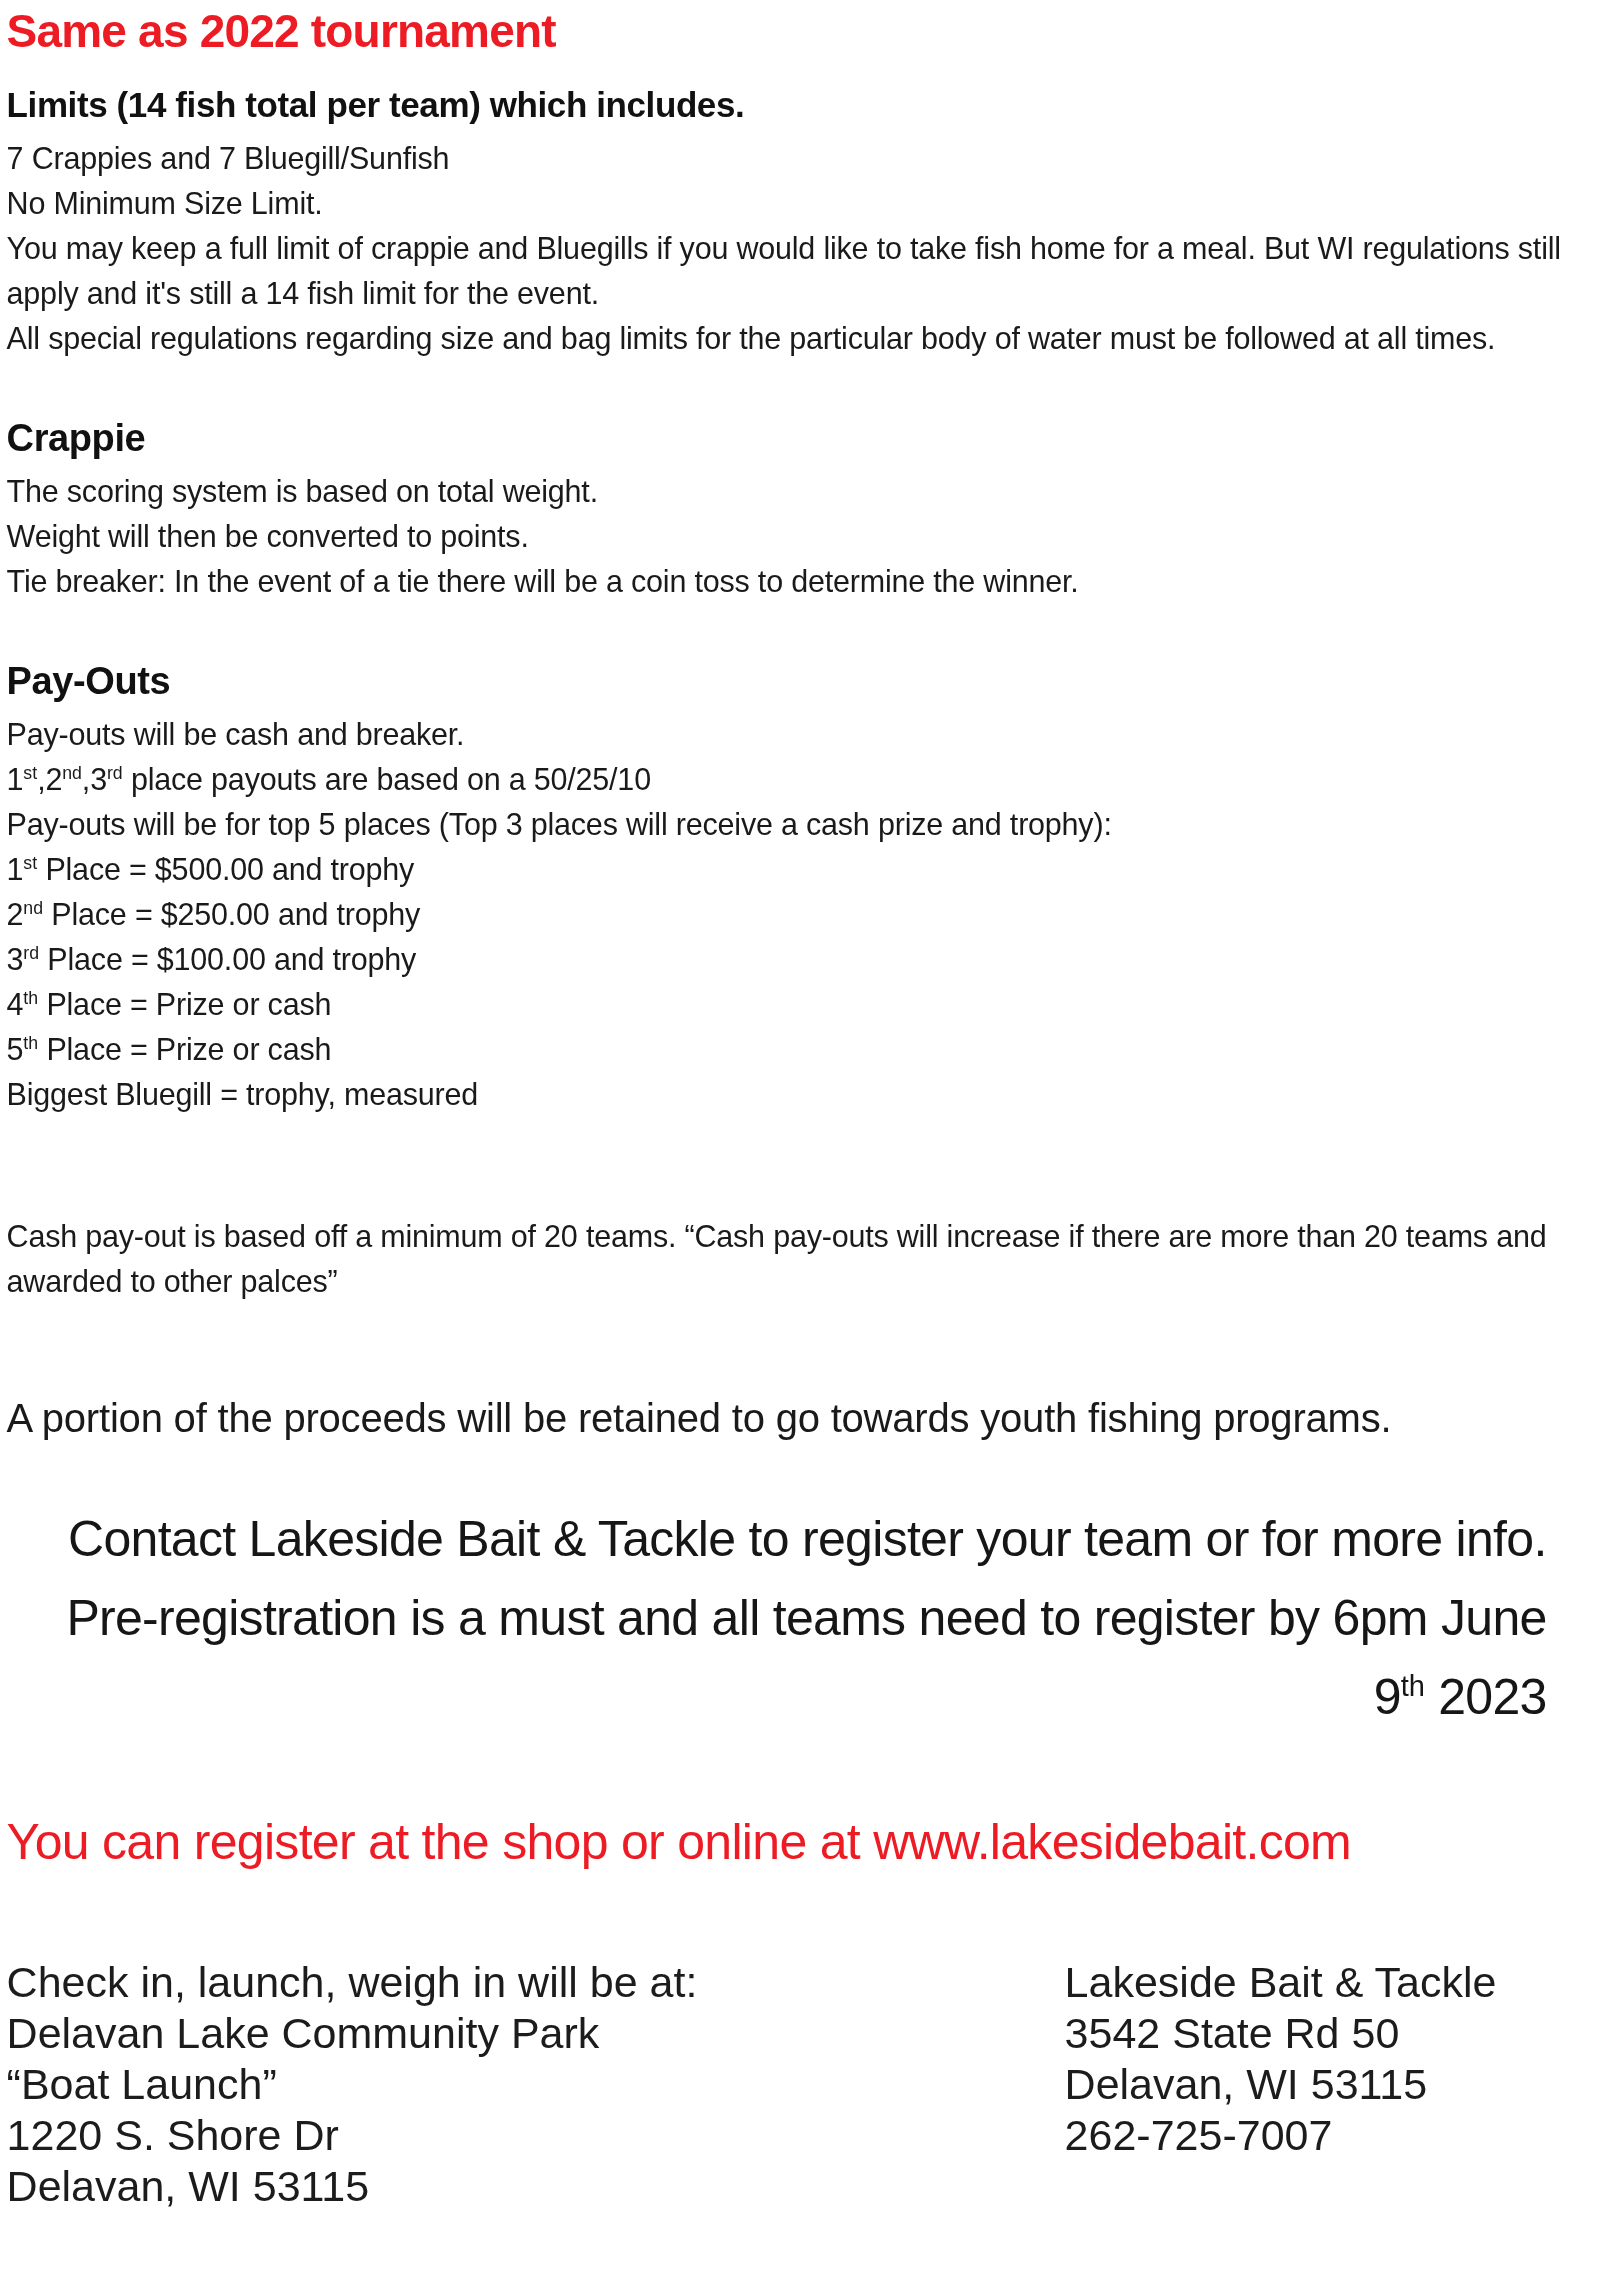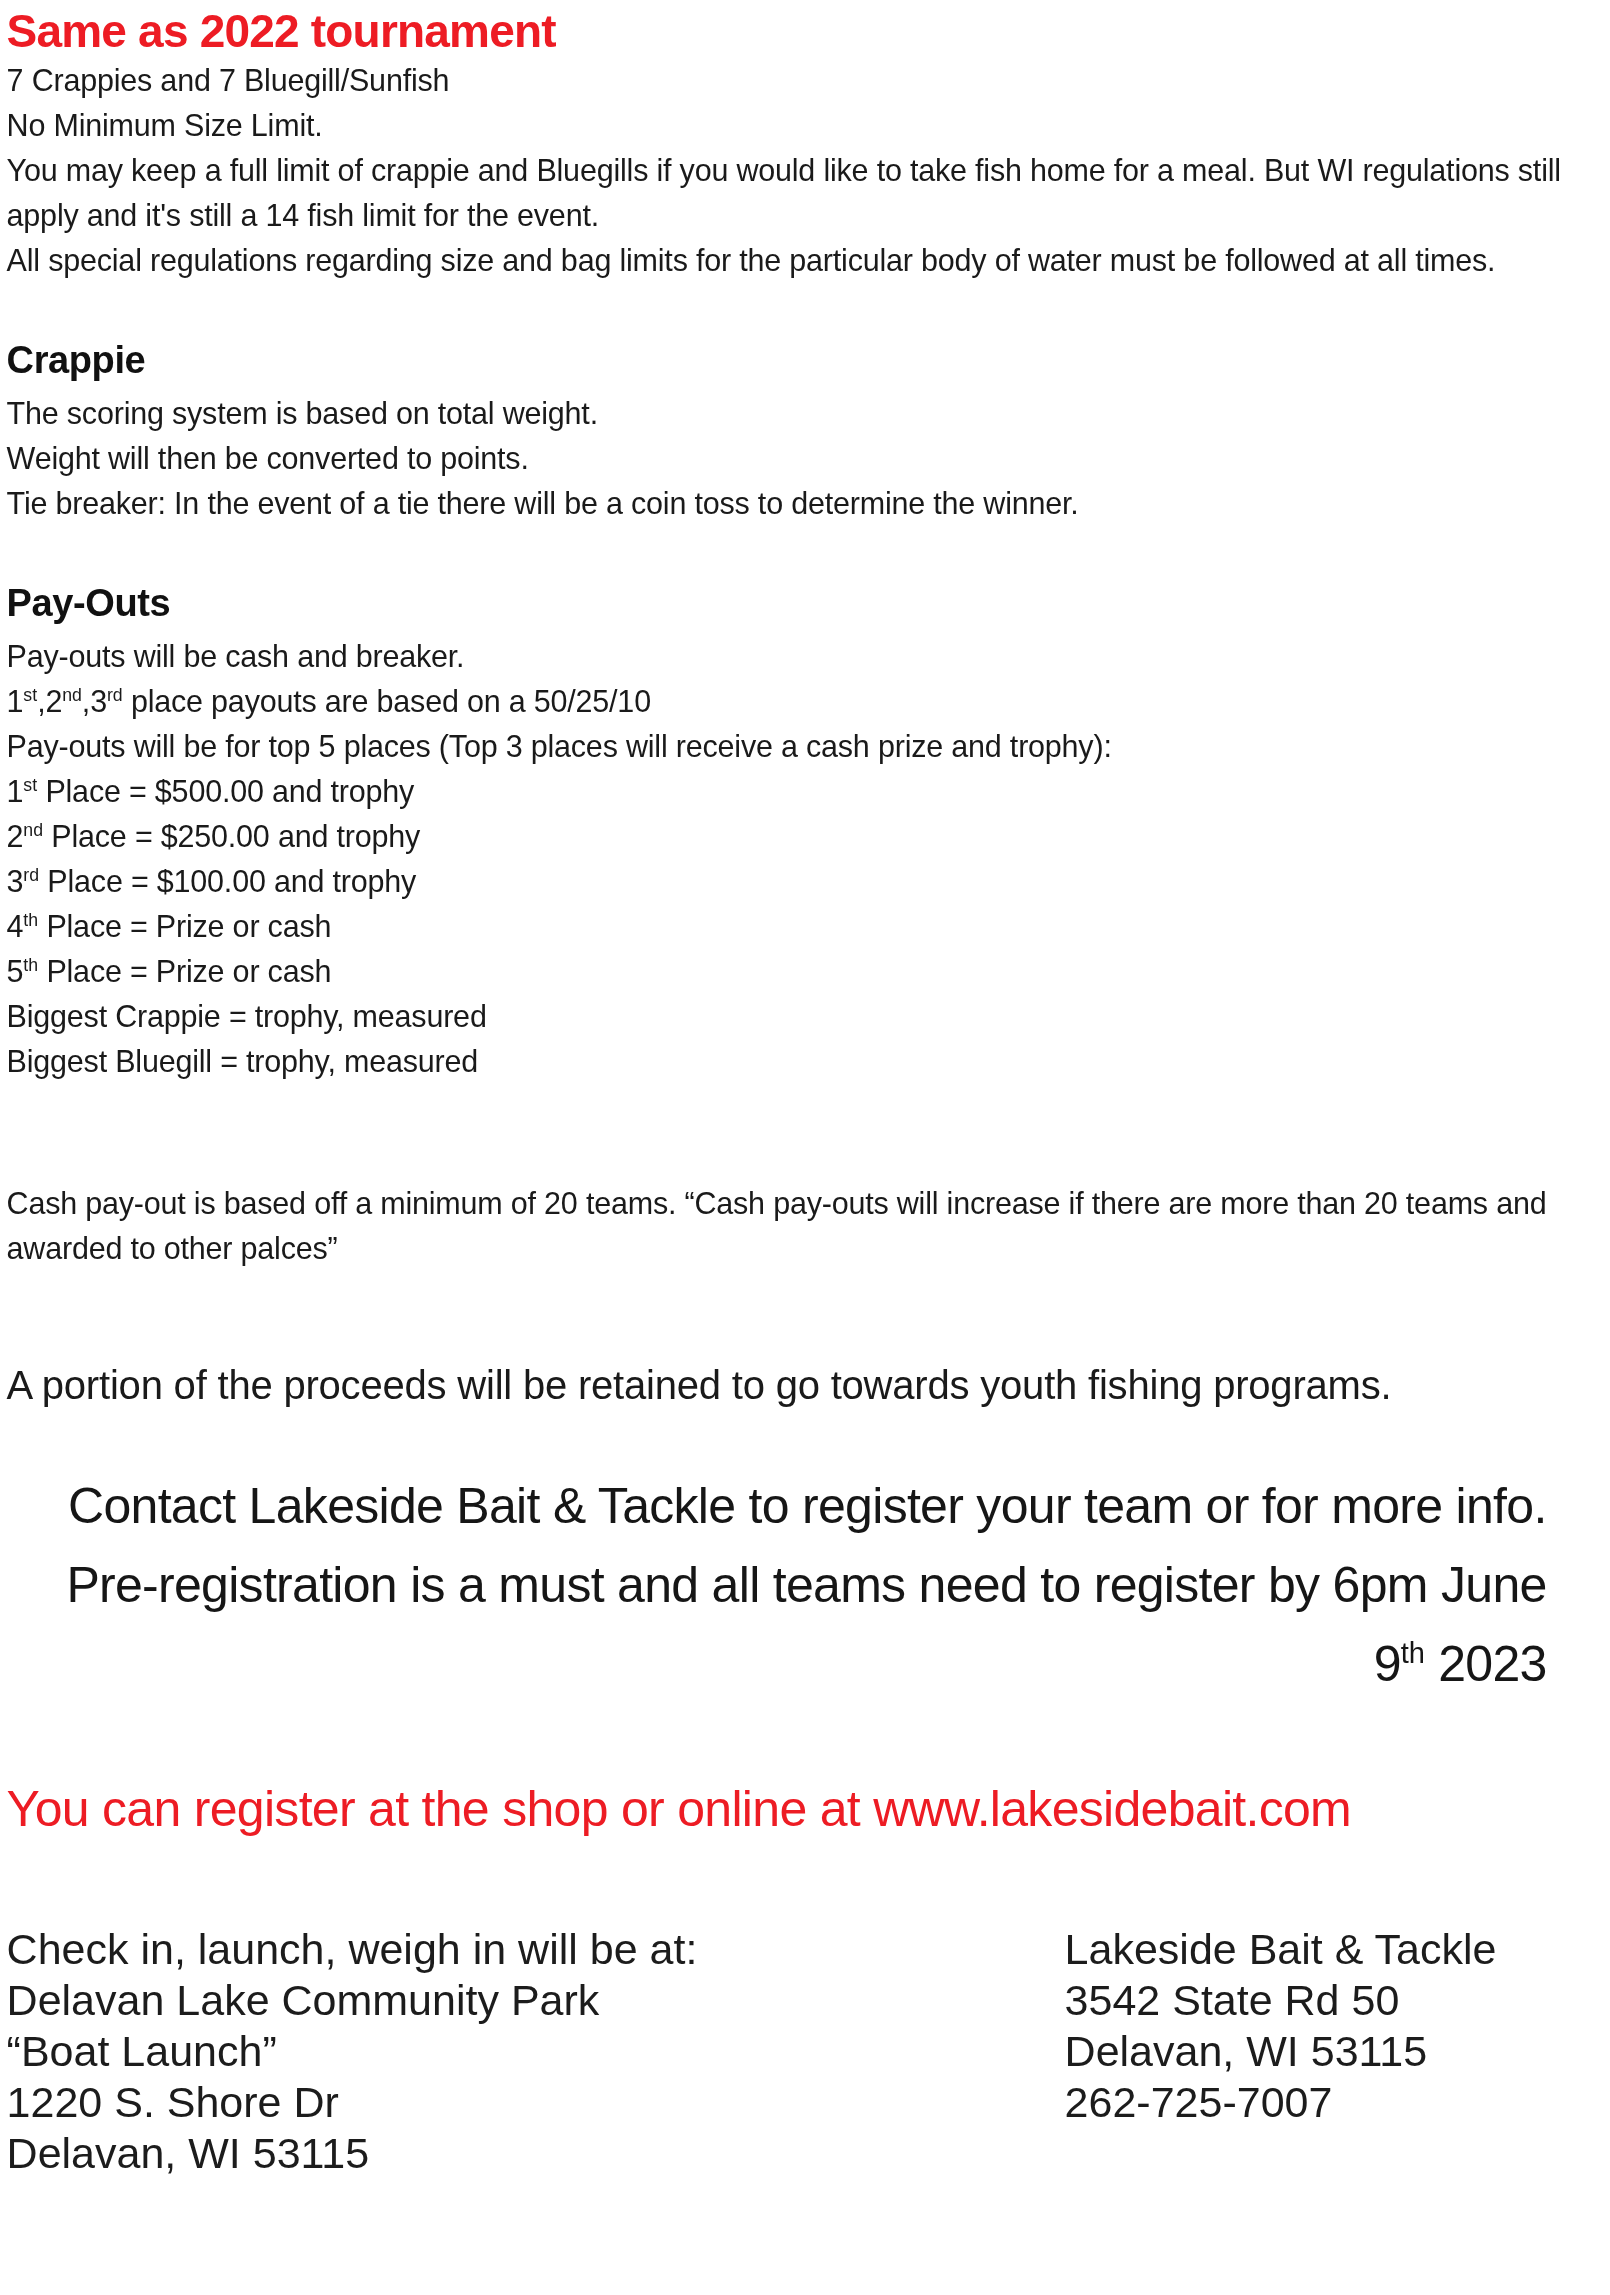--- a/index.html
+++ b/index.html
@@ -102,40 +102,40 @@
     color: #1c1c1c;
   }
 </style>
 </head>
 <body>
 
 <div class="page">
 
   <p class="red-top-heading">Same as 2022 tournament</p>
 
+  <p class="limits-heading">Limits (14 fish total per team) which includes.</p>
   <p class="body-line">7 Crappies and 7 Bluegill/Sunfish</p>
   <p class="body-line">No Minimum Size Limit.</p>
   <p class="body-line">You may keep a full limit of crappie and Bluegills if you would like to take fish home for a meal. But WI regulations still apply and it's still a 14 fish limit for the event.</p>
   <p class="body-line">All special regulations regarding size and bag limits for the particular body of water must be followed at all times.</p>
 
   <p class="section-heading">Crappie</p>
   <p class="body-line">The scoring system is based on total weight.</p>
   <p class="body-line">Weight will then be converted to points.</p>
   <p class="body-line">Tie breaker: In the event of a tie there will be a coin toss to determine the winner.</p>
 
   <p class="section-heading">Pay-Outs</p>
   <p class="body-line">Pay-outs will be cash and breaker.</p>
   <p class="body-line">1<sup>st</sup>,2<sup>nd</sup>,3<sup>rd</sup> place payouts are based on a 50/25/10</p>
   <p class="body-line">Pay-outs will be for top 5 places (Top 3 places will receive a cash prize and trophy):</p>
   <p class="body-line">1<sup>st</sup> Place = $500.00 and trophy</p>
   <p class="body-line">2<sup>nd</sup> Place = $250.00 and trophy</p>
   <p class="body-line">3<sup>rd</sup> Place = $100.00 and trophy</p>
   <p class="body-line">4<sup>th</sup> Place = Prize or cash</p>
   <p class="body-line">5<sup>th</sup> Place = Prize or cash</p>
-  <p class="body-line">Biggest Crappie = trophy, measured</p>
   <p class="body-line">Biggest Bluegill = trophy, measured</p>
 
   <p class="body-line cash-note">Cash pay-out is based off a minimum of 20 teams. “Cash pay-outs will increase if there are more than 20 teams and awarded to other palces”</p>
 
   <p class="proceeds-note">A portion of the proceeds will be retained to go towards youth fishing programs.</p>
 
   <p class="contact-note">Contact Lakeside Bait &amp; Tackle to register your team or for more info. Pre-registration is a must and all teams need to register by 6pm June 9<sup>th</sup> 2023</p>
 
   <p class="red-register-line">You can register at the shop or online at www.lakesidebait.com</p>
 

